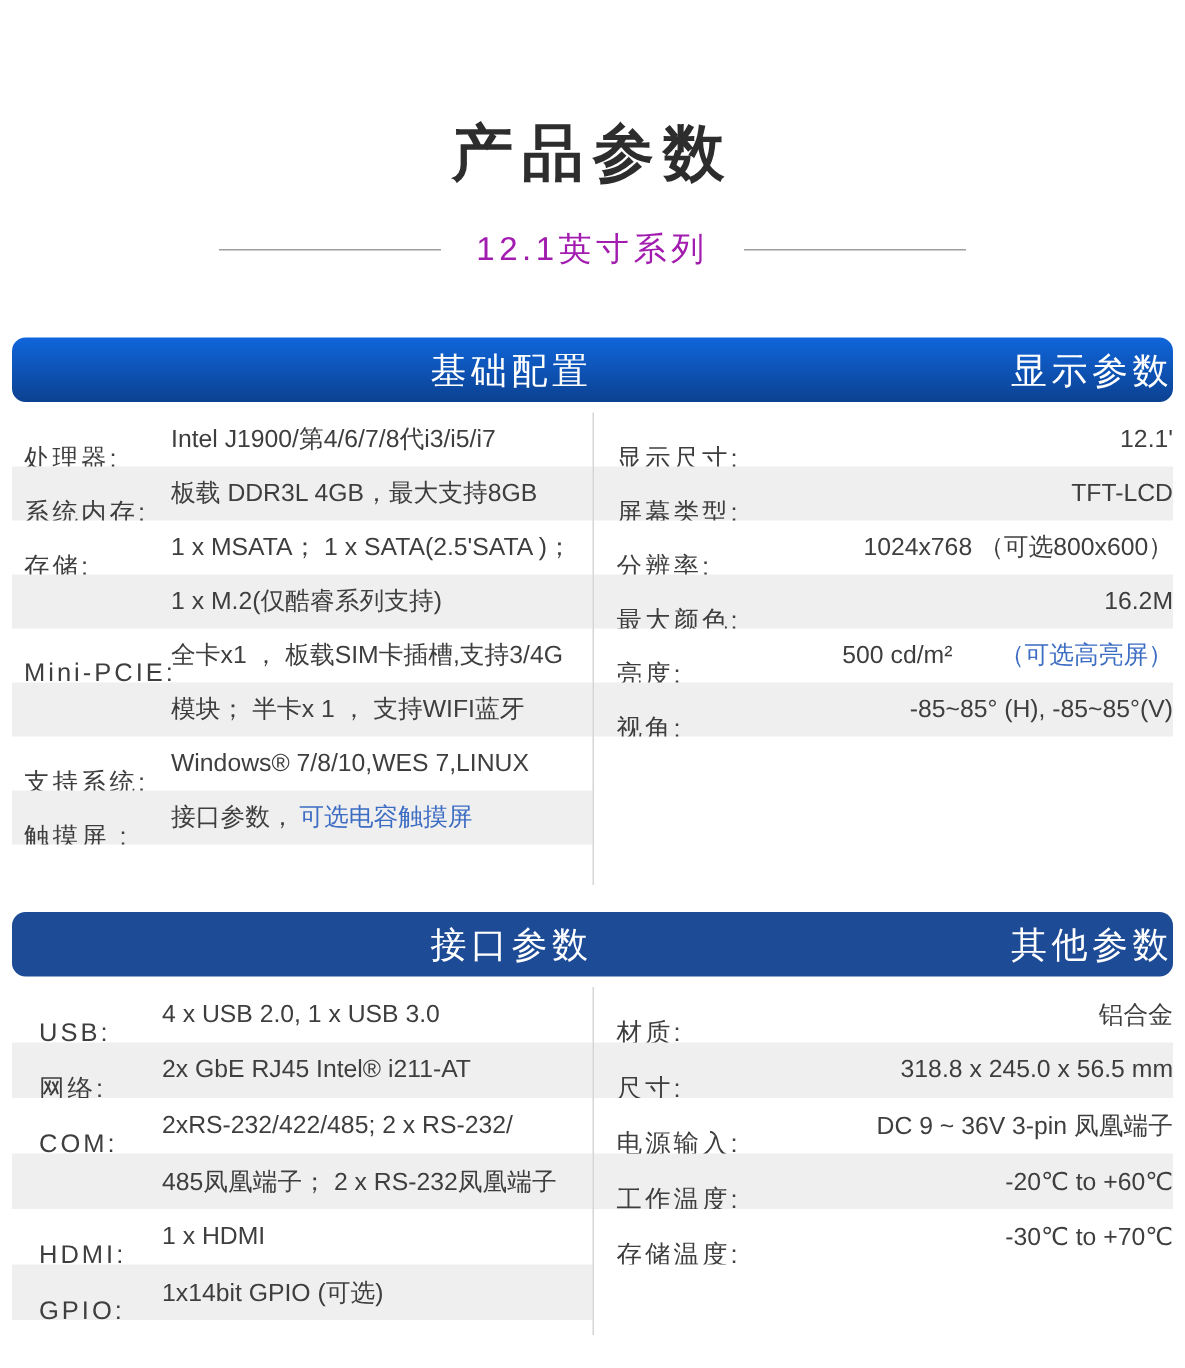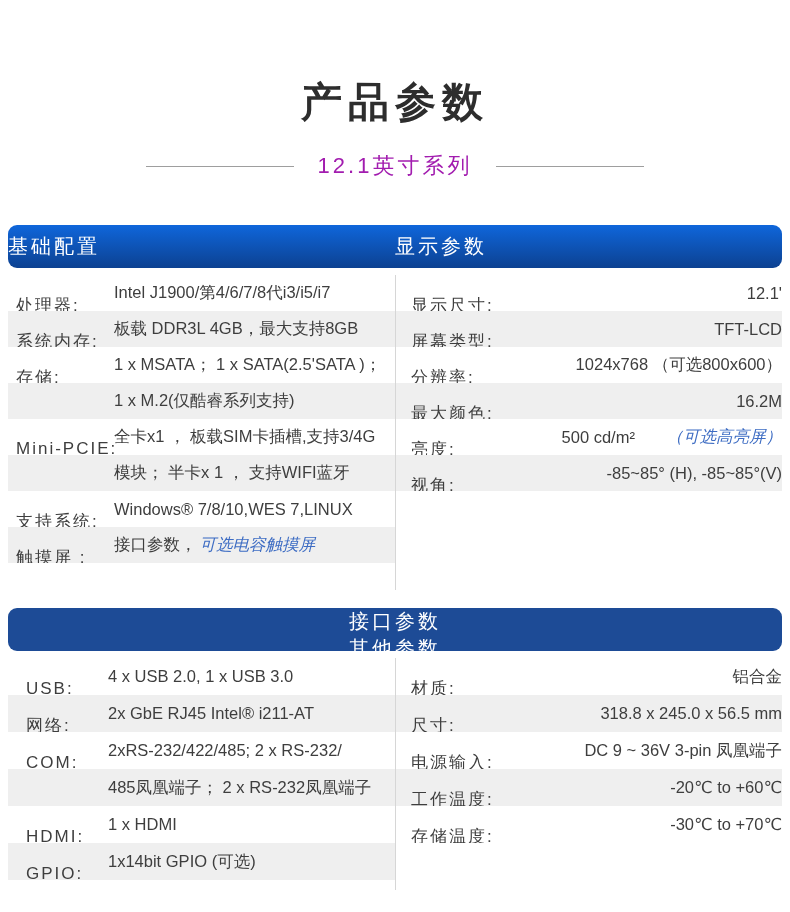--- a/index.html
+++ b/index.html
@@ -47,26 +47,26 @@
   .sec1{margin-top:46px;}
   .sec2{margin-top:18px;}
   .bar{
     margin:0 8px;
     height:43px;
     border-radius:9px;
     display:flex;
     align-items:center;
   }
   .bar1{background:linear-gradient(180deg,var(--bar1-top) 0%,var(--bar1-bottom) 100%);}
-  .bar2{background:var(--bar2);flex-direction:column;}
+  .bar2{background:var(--bar2);}
   .bar .half{
     flex:1;
-    text-align:left;
+    text-align:right;
     color:#fff;
-    font-size:20px;
+    font-size:24px;
     letter-spacing:3px;
   }
   .cols{
     margin:7px 8px 0 8px;
     display:flex;
     position:relative;
   }
   .cols::after{
     content:"";
     position:absolute;
@@ -92,21 +92,21 @@
     flex:none;
     font-size:17px;
     letter-spacing:2px;
     color:var(--body-text);
     margin-top:24px;
   }
   .val{
     font-size:16.5px;
     color:var(--body-text);
   }
-  .val.blue{color:var(--accent-blue);margin-left:3px;font-style:italic;}
+  .val.blue{color:var(--accent-blue);margin-left:3px;}
   .colL1 .row{padding-left:8px;}
   .colL1 .lbl{width:98px;}
   .colL2 .row{padding-left:18px;}
   .colL2 .lbl{width:82px;}
   .colR .row{padding-left:16px;justify-content:space-between;}
   .colR .lbl{width:122px;}
 </style>
 </head>
 <body>
 

